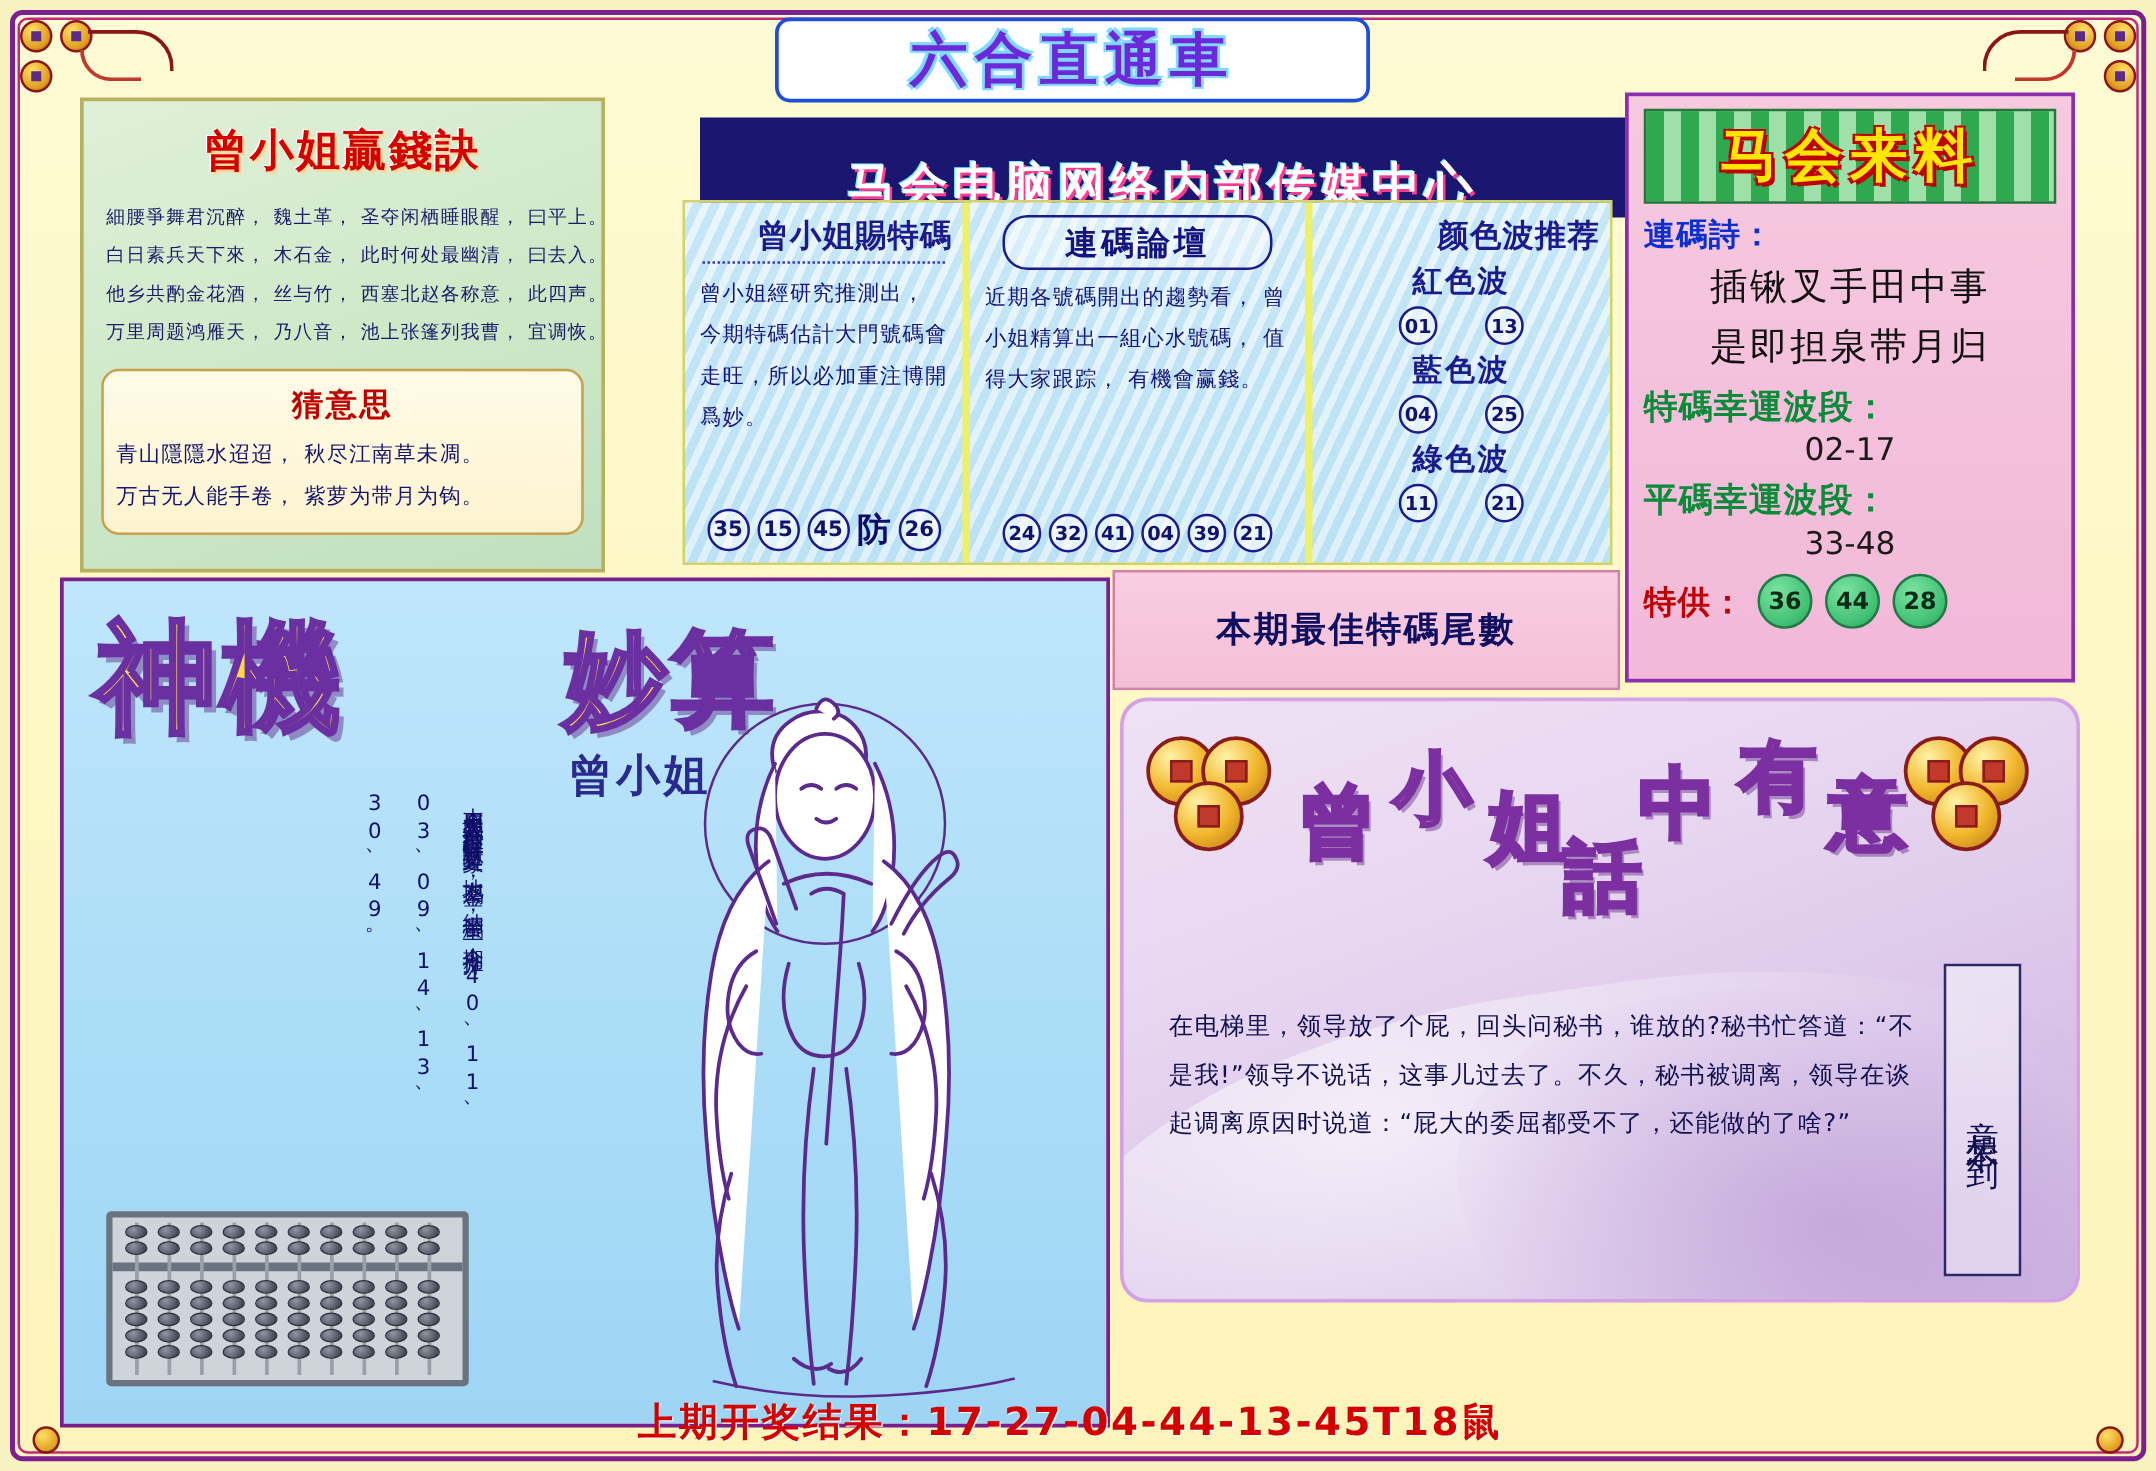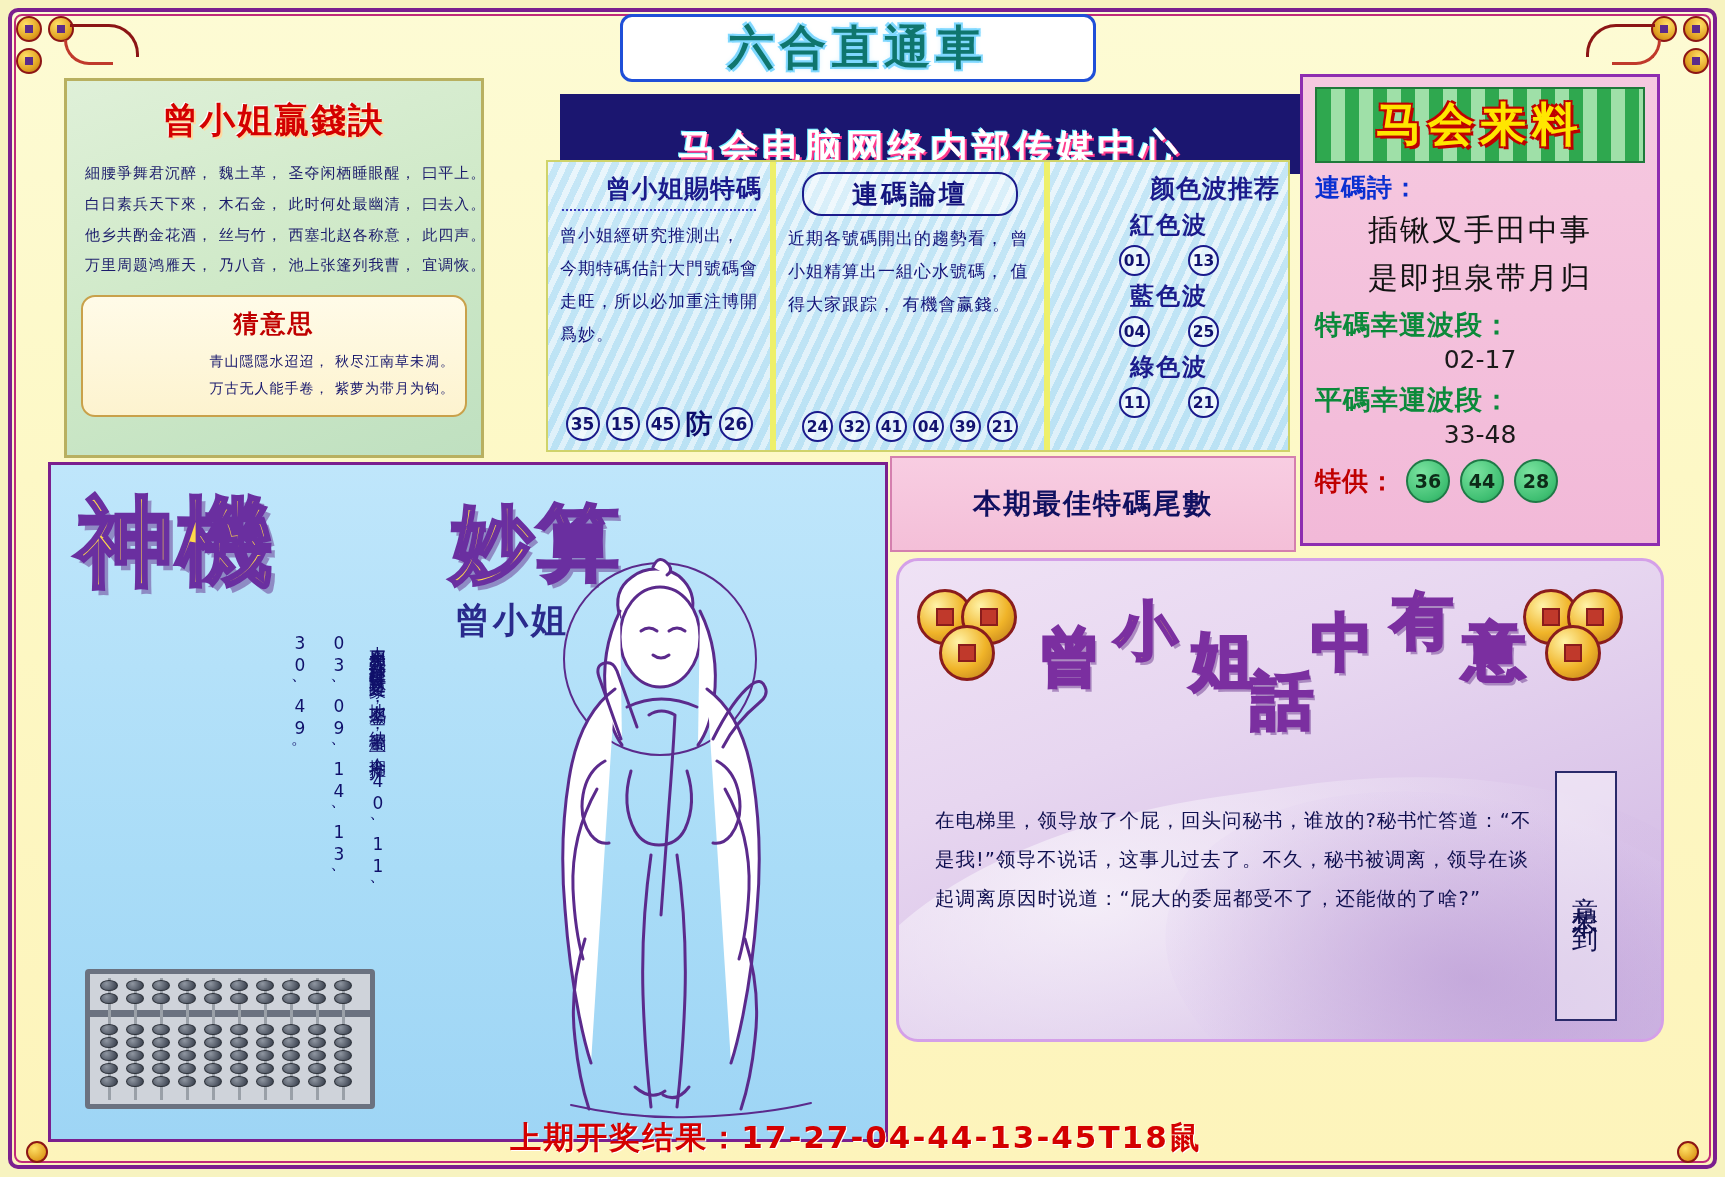--- a/index.html
+++ b/index.html
@@ -106,21 +106,21 @@
     display: flex;
     align-items: center;
     justify-content: center;
     box-shadow: 0 0 0 2px #fff inset;
   }
   .title-text {
     font-family: "DejaVu Sans", sans-serif;
     font-size: 46px;
     font-weight: bold;
     letter-spacing: 6px;
-    color: #0f766e;
+    color: #6d28d9;
     text-shadow:
       -2px -2px 0 #7fd8ff, 2px -2px 0 #7fd8ff,
       -2px 2px 0 #7fd8ff, 2px 2px 0 #7fd8ff,
       0 0 6px #bde9ff;
   }
 
   
   .panel-win {
     position: absolute;
     left: 64px;
@@ -158,25 +158,25 @@
   }
   .subbox h3 {
     margin: 4px 0 8px;
     text-align: center;
     font-size: 25px;
     color: #c00000;
     font-weight: bold;
     letter-spacing: 2px;
   }
   .subbox .l {
-    font-size: 14px;
+    font-size: 17px;
     color: #14146b;
     line-height: 1.95;
     letter-spacing: 1px;
-    text-align: right;
+    text-align: left;
     white-space: nowrap;
   }
 
   
   .mid-banner {
     position: absolute;
     left: 560px;
     top: 94px;
     width: 740px;
     height: 80px;

